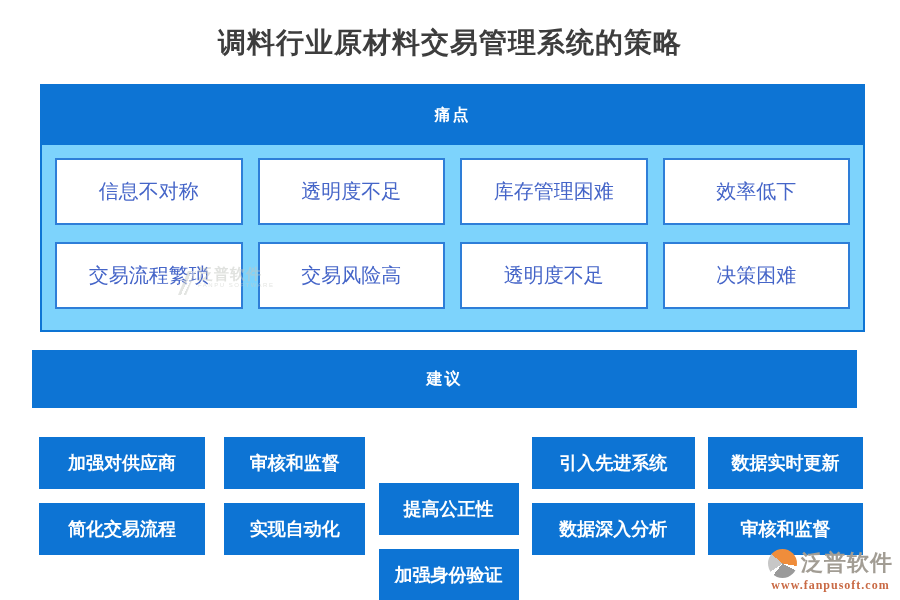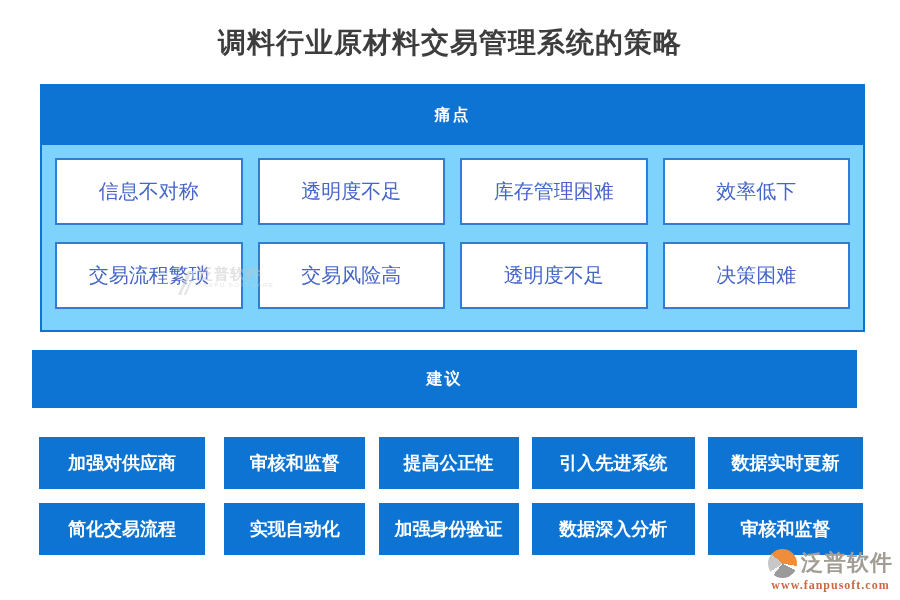--- a/index.html
+++ b/index.html
@@ -81,21 +81,21 @@
     font-weight: bold;
     display: flex;
     align-items: center;
     justify-content: center;
     height: 100%;
     border: none;
     white-space: nowrap;
   }
   .sug-row .sug-btn:nth-child(1) { width: 166px; }
   .sug-row .sug-btn:nth-child(2) { width: 141px; margin-left: 6px; }
-  .sug-row .sug-btn:nth-child(3) { width: 140px; }
+  .sug-row .sug-btn:nth-child(3) { width: 140px; margin-top: 46px; }
   .sug-row .sug-btn:nth-child(4) { width: 163px; }
   .sug-row .sug-btn:nth-child(5) { width: 155px; }
   
   .watermark {
     position: absolute;
     left: 178px; top: 265px;
     display: flex;
     align-items: flex-start;
     opacity: 0.5;
     z-index: 5;

